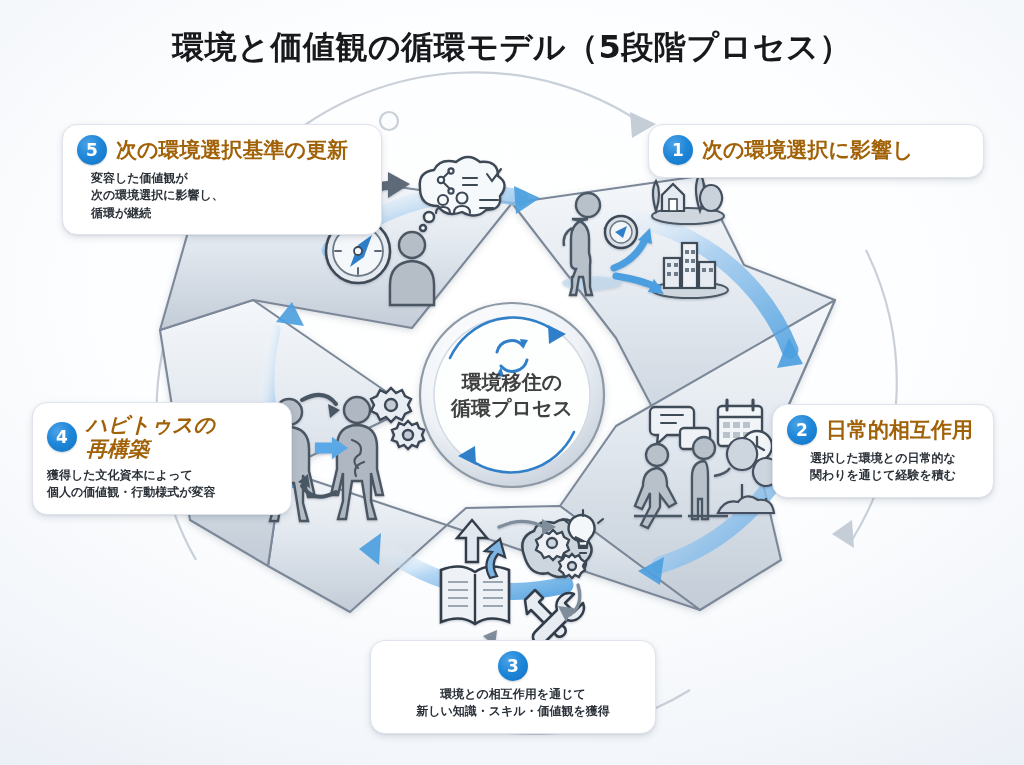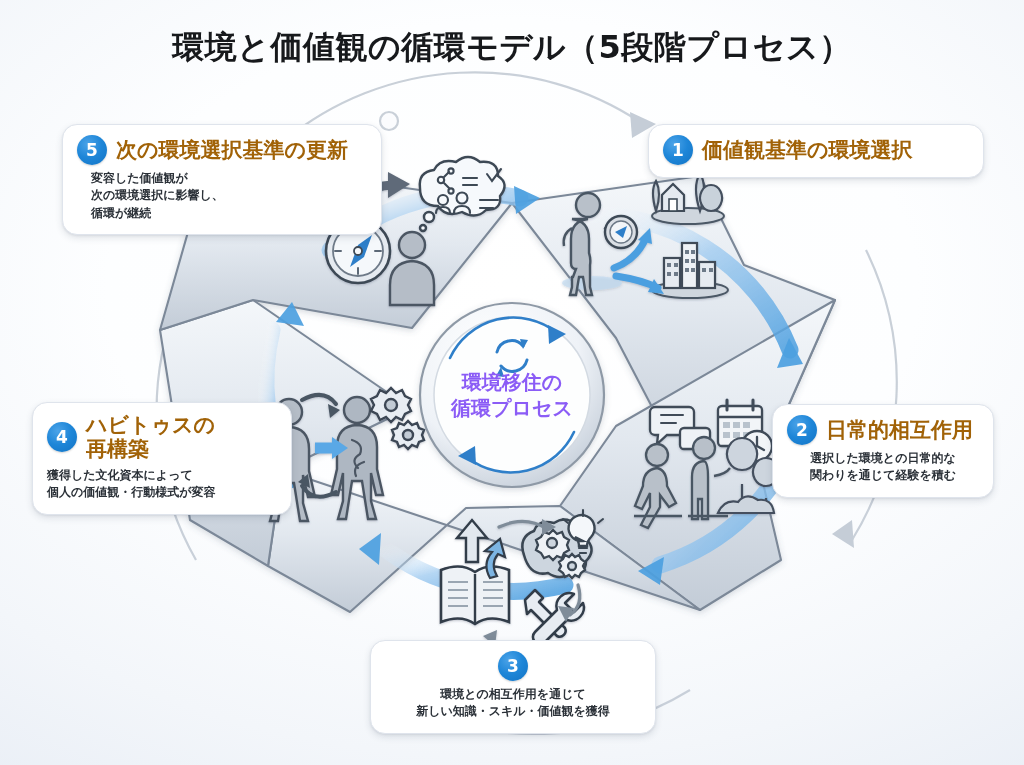--- a/index.html
+++ b/index.html
@@ -59,21 +59,21 @@
   #card3{left:370px; top:640px;  width:286px; text-align:center;}
   #card3 .card-head{justify-content:center;}
   #card3 .card-body{text-align:center;}
 
   
   .hub{
     position:absolute;left:422px;top:305px;width:180px;height:180px;
   }
   .hub-text{
     position:absolute;left:0;right:0;top:64px;text-align:center;
-    font-size:20px;font-weight:bold;color:#8b5cf6;line-height:1.3;
+    font-size:20px;font-weight:bold;color:#404040;line-height:1.3;
     white-space:pre-line;pointer-events:none;
   }
 </style>
 </head>
 <body>
 
 <div id="stage">
 
   <div class="title">環境と価値観の循環モデル（5段階プロセス）</div>
 
@@ -378,37 +378,37 @@
       <div class="card-title">次の環境選択基準の更新</div>
     </div>
     <div class="card-body">変容した価値観が
 次の環境選択に影響し、
 循環が継続</div>
   </div>
 
   <div class="card" id="card1">
     <div class="card-head">
       <div class="badge">1</div>
-      <div class="card-title">価値観基準の環境選択</div>
+      <div class="card-title">次の環境選択に影響し</div>
     </div>
   </div>
 
   <div class="card" id="card2">
     <div class="card-head">
       <div class="badge">2</div>
       <div class="card-title">日常的相互作用</div>
     </div>
     <div class="card-body">選択した環境との日常的な
 関わりを通じて経験を積む</div>
   </div>
 
   <div class="card" id="card4">
     <div class="card-head">
       <div class="badge">4</div>
-      <div class="card-title" style="white-space:pre-line;">ハビトゥスの
+      <div class="card-title" style="white-space:pre-line;font-style:italic;">ハビトゥスの
 再構築</div>
     </div>
     <div class="card-body">獲得した文化資本によって
 個人の価値観・行動様式が変容</div>
   </div>
 
   <div class="card" id="card3">
     <div class="card-head">
       <div class="badge">3</div>
     </div>

